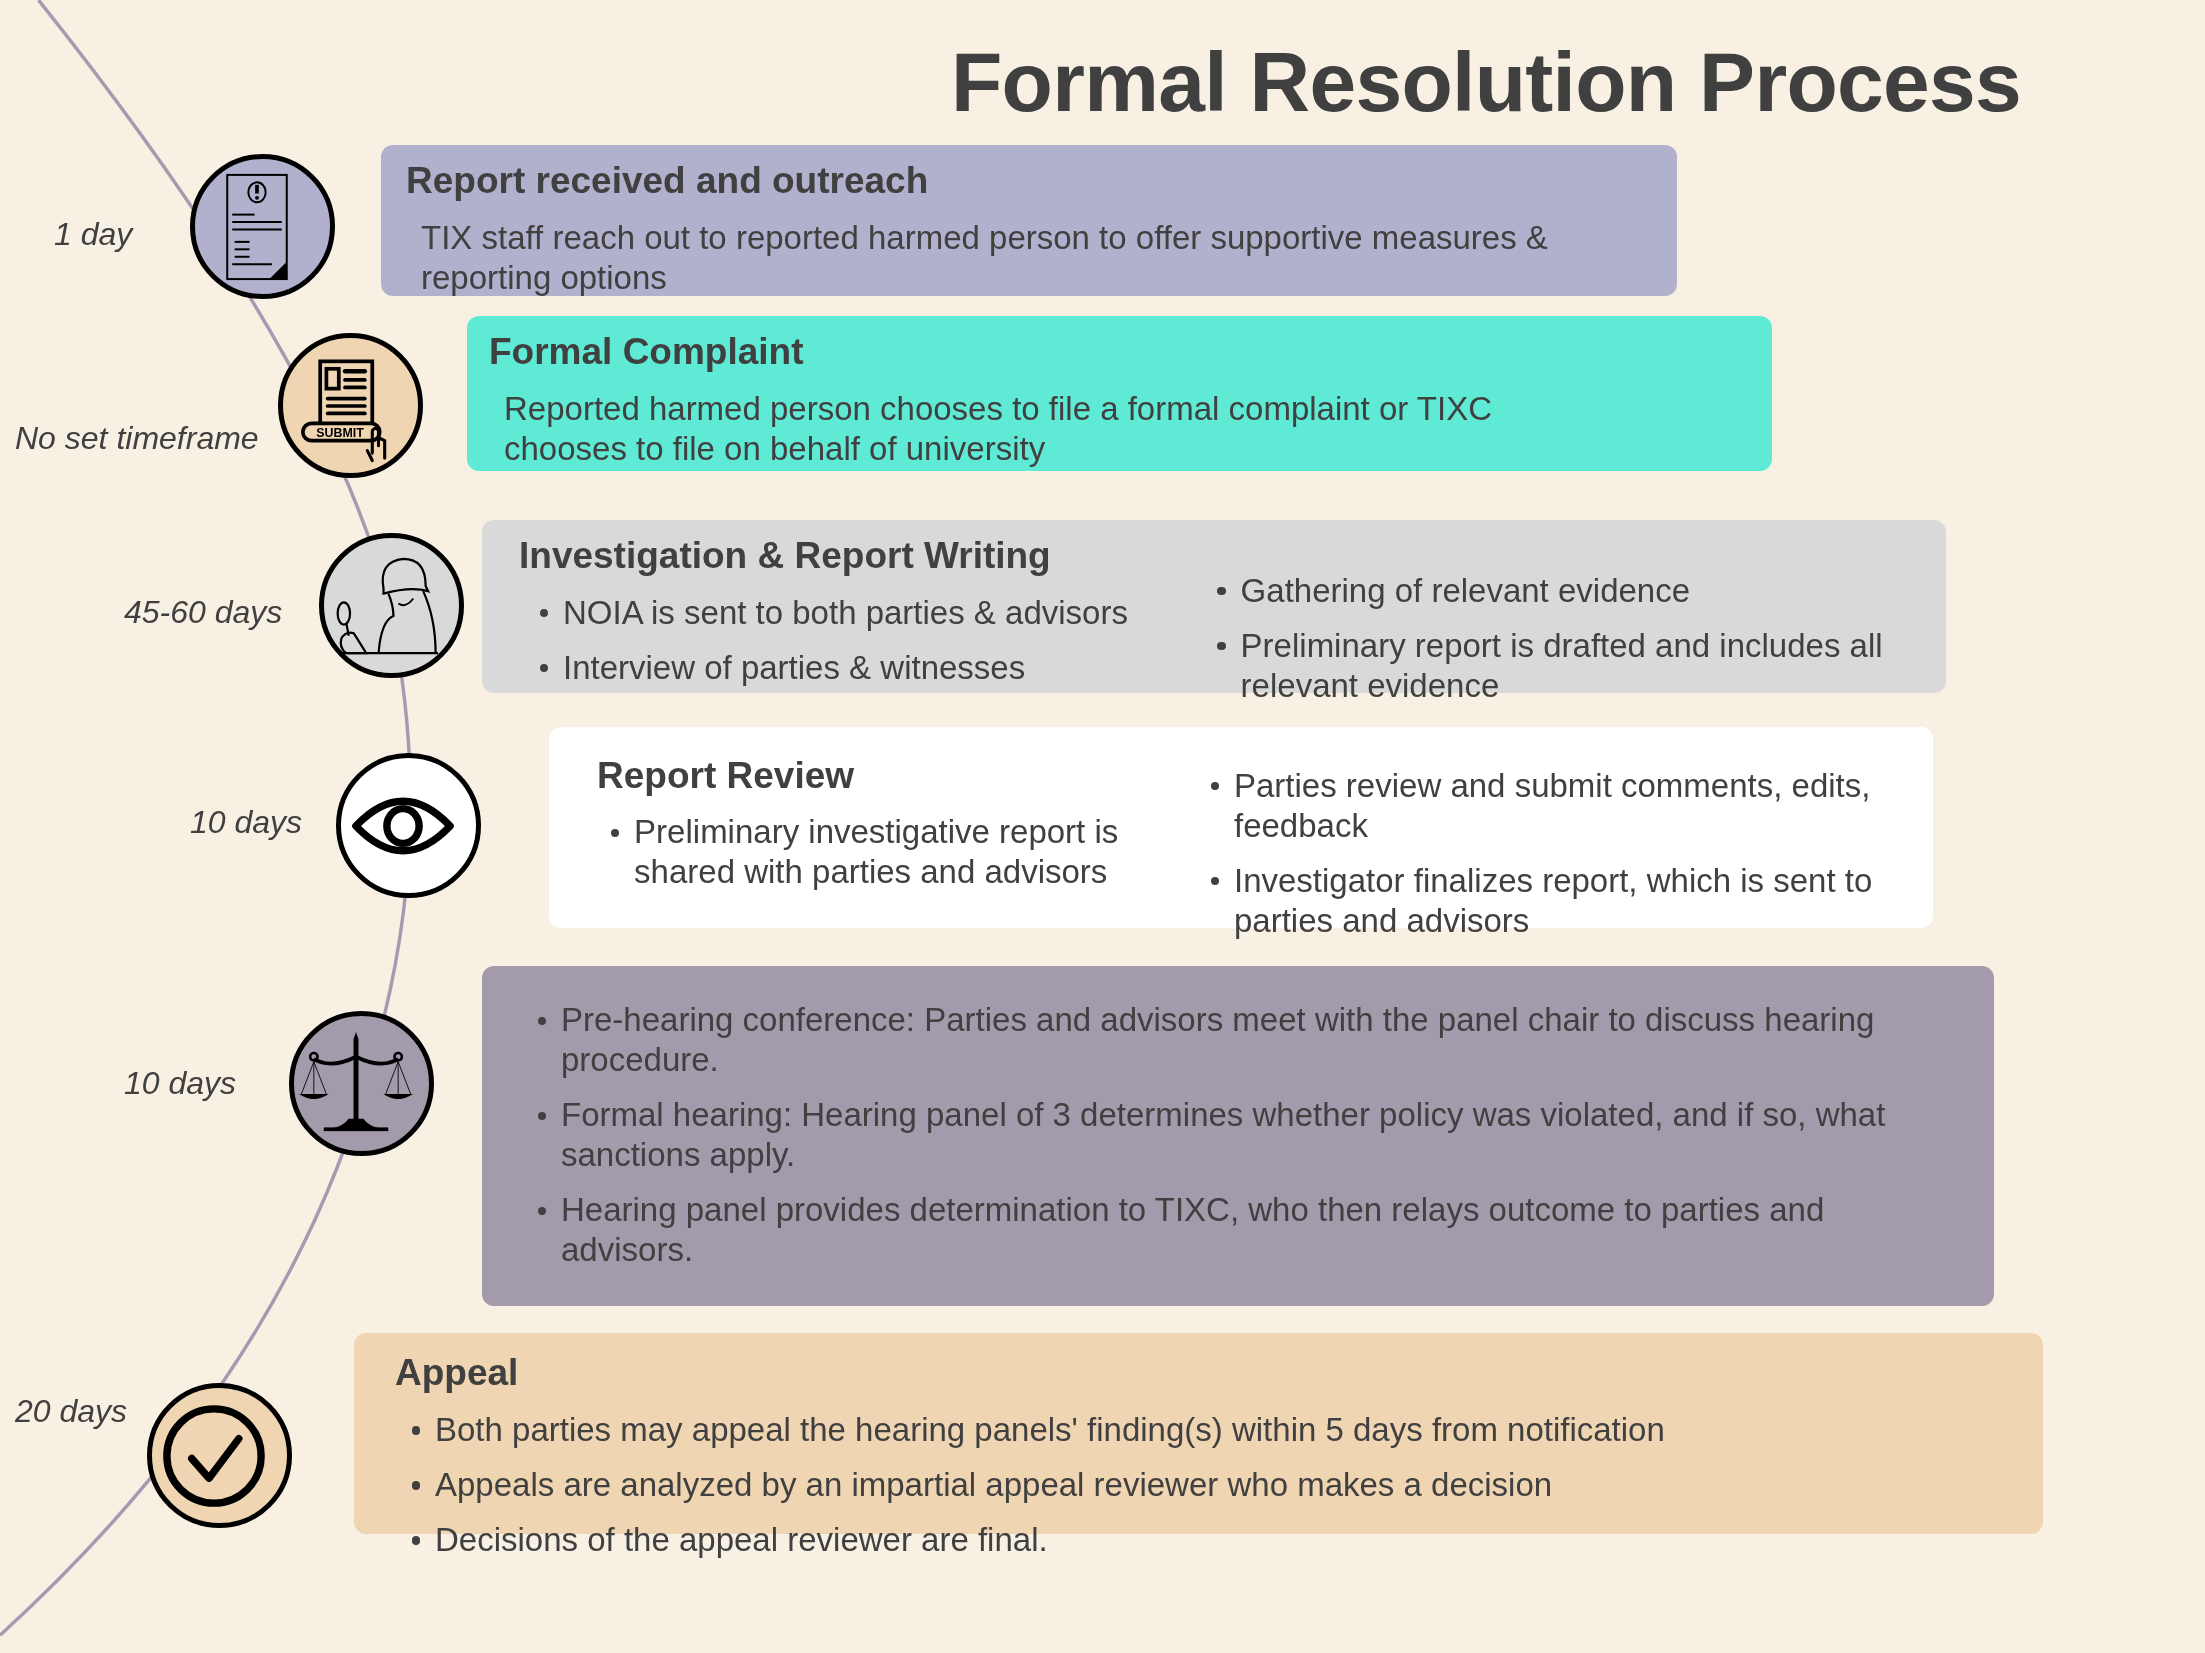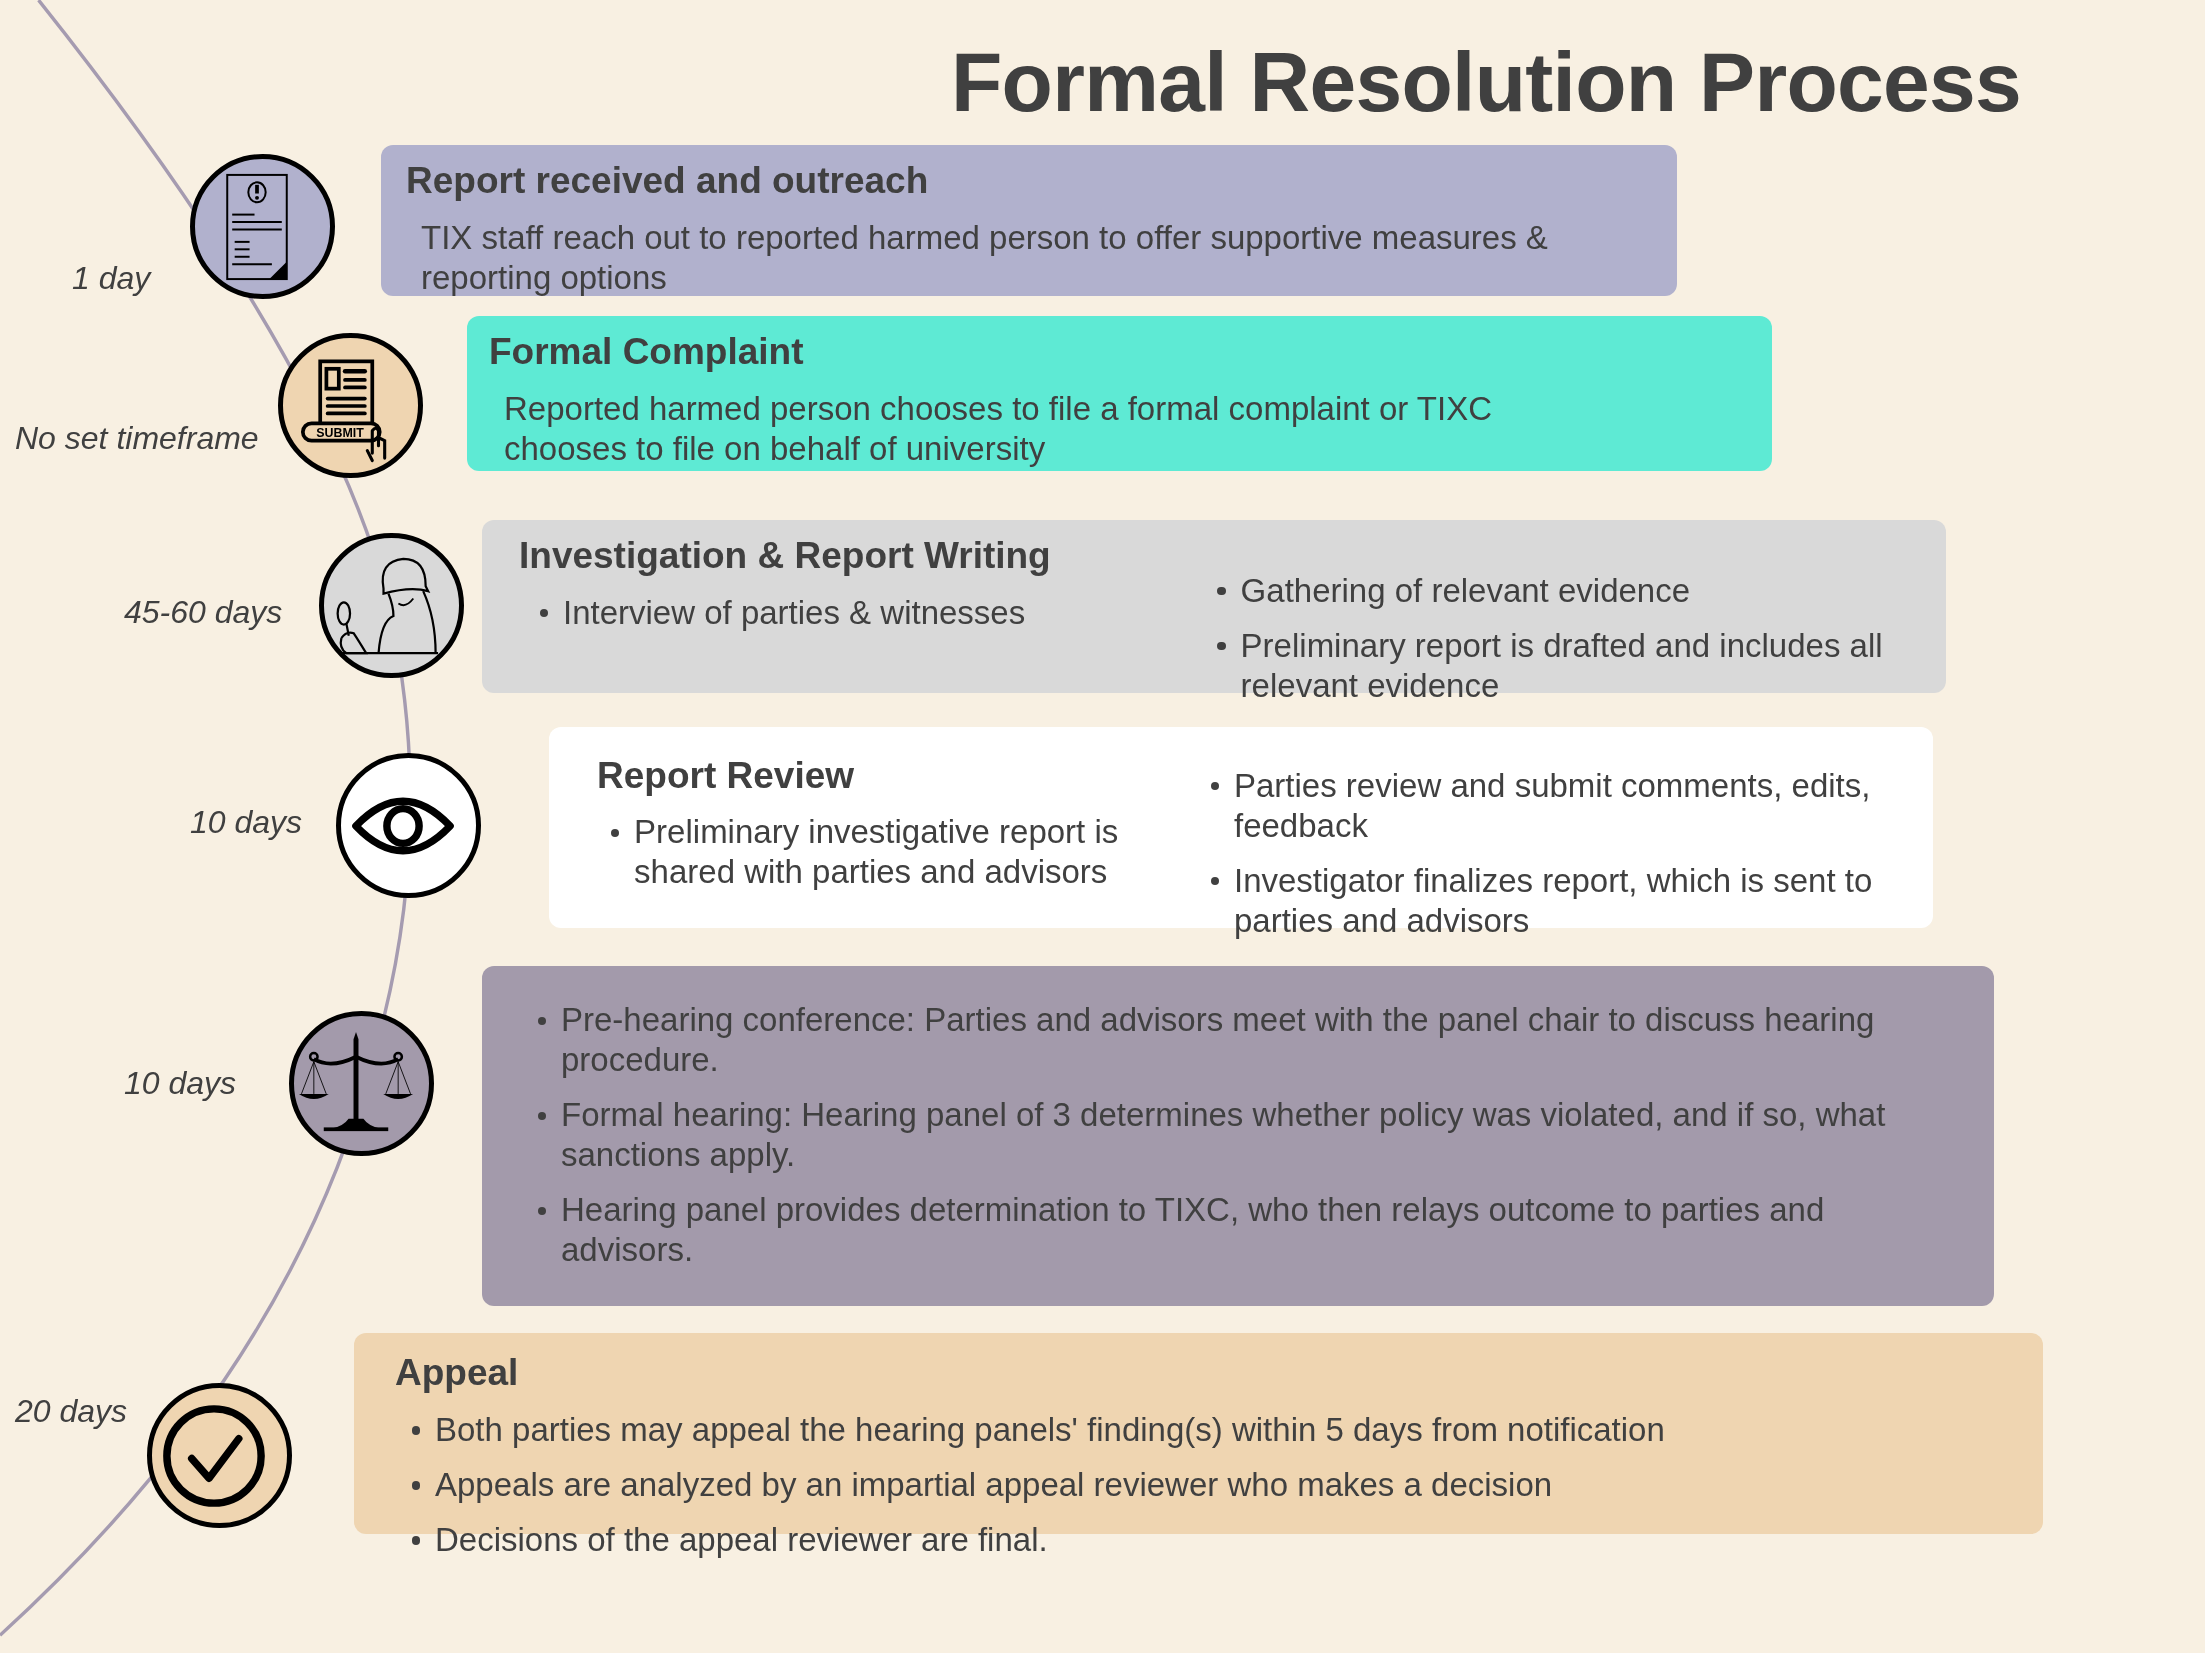--- a/index.html
+++ b/index.html
@@ -44,21 +44,21 @@
 </style>
 </head>
 <body>
 
 <svg id="arc" viewBox="0 0 3200 2400">
   <path d="M 56 0 Q 470 520 560 860 Q 640 1200 540 1540 Q 420 1990 0 2373" fill="none" stroke="#a59bb0" stroke-width="5"></path>
 </svg>
 
 <div class="title">Formal Resolution Process</div>
 
-<div class="time" style="left:72px; top:234px;margin-top:44px;">1 day</div>
+<div class="time" style="left:54px; top:234px;">1 day</div>
 <div class="node" style="left:190px; top:154px; background:#b1b1cd;">
   <svg viewBox="0 0 100 100">
     <rect x="26" y="8" width="48" height="84" fill="none" stroke="#000" stroke-width="1.6"></rect>
     <polygon points="60,92 74,92 74,78" fill="#000"></polygon>
     <ellipse cx="50" cy="22" rx="7" ry="8" fill="none" stroke="#000" stroke-width="1.6"></ellipse>
     <rect x="48.5" y="16" width="3" height="7" fill="#000"></rect>
     <circle cx="50" cy="26.5" r="1.6" fill="#000"></circle>
     <line x1="30" y1="40" x2="48" y2="40" stroke="#000" stroke-width="1.6"></line>
     <line x1="30" y1="46" x2="70" y2="46" stroke="#000" stroke-width="1.6"></line>
     <line x1="30" y1="52" x2="70" y2="52" stroke="#000" stroke-width="1.6"></line>
@@ -103,20 +103,21 @@
     <ellipse cx="16" cy="56" rx="5" ry="9" fill="none" stroke="#000" stroke-width="1.8"></ellipse>
     <path d="M18 64 L20 74 M14 76 Q12 84 18 88 L34 88 Q28 78 24 72 Q18 70 14 76" fill="none" stroke="#000" stroke-width="1.8"></path>
     <line x1="12" y1="88" x2="92" y2="88" stroke="#000" stroke-width="1.8"></line>
   </svg>
 </div>
 <div class="box" style="left:482px; top:520px; width:1464px; height:173px; background:#d9d9d9; padding:15px 37px;">
   <div class="cols">
     <div style="width:682px;">
       <h2>Investigation &amp; Report Writing</h2>
       <ul>
+        <li>NOIA is sent to both parties &amp; advisors</li>
         <li>Interview of parties &amp; witnesses</li>
       </ul>
     </div>
     <div style="width:717px; padding-top:20.7px;">
       <ul>
         <li>Gathering of relevant evidence</li>
         <li>Preliminary report is drafted and includes all relevant evidence</li>
       </ul>
     </div>
   </div>

